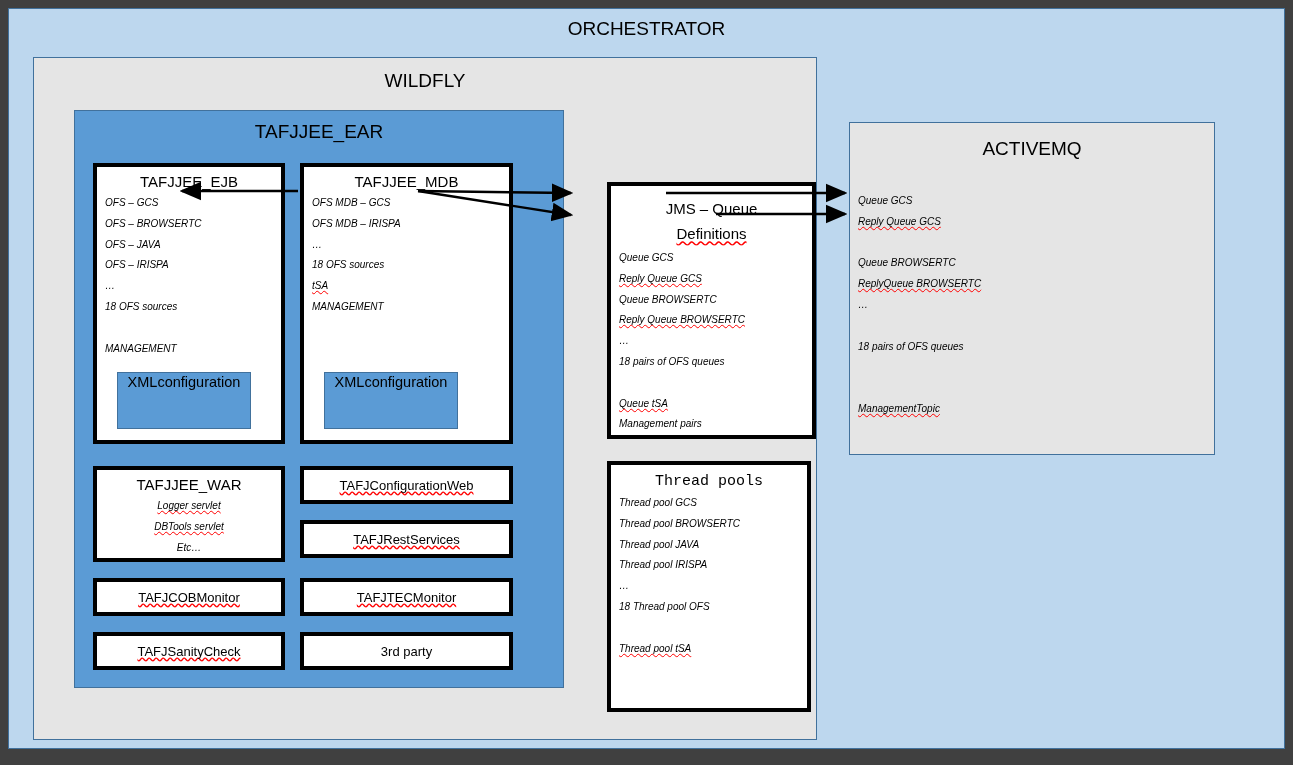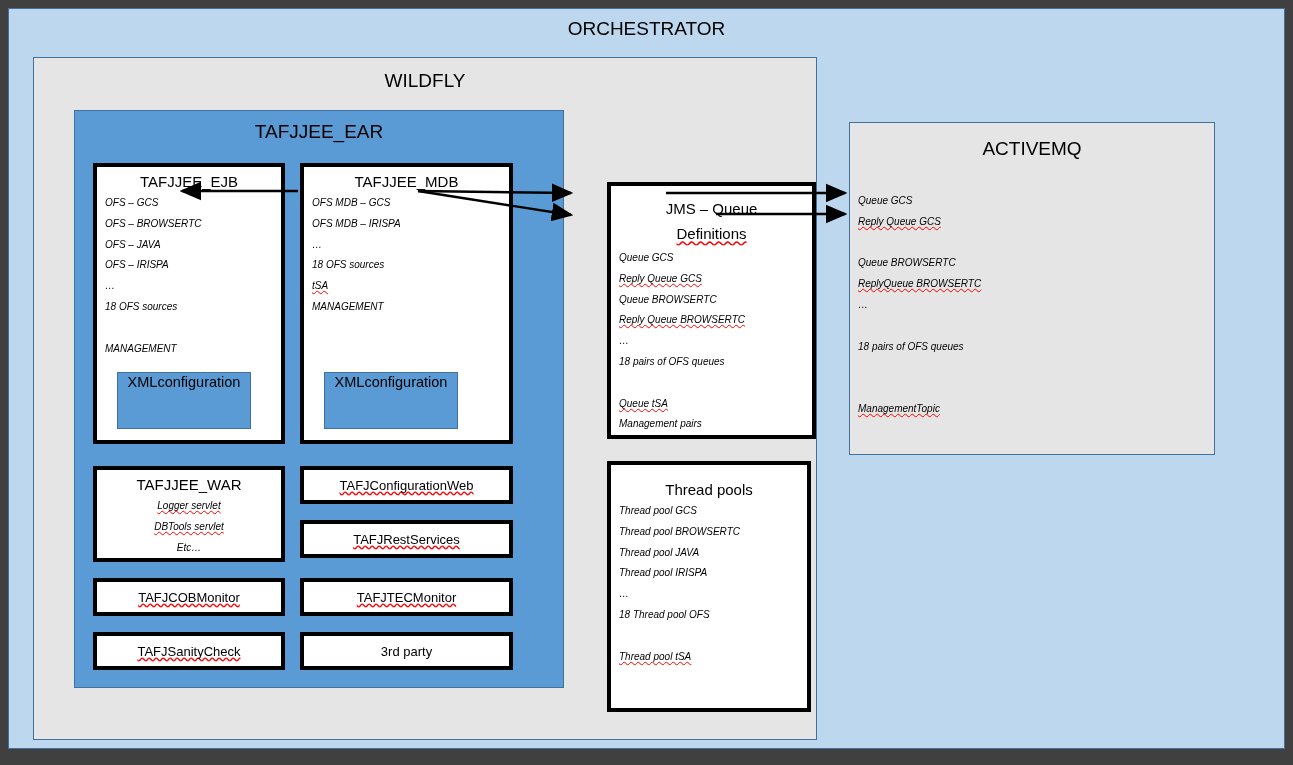--- a/index.html
+++ b/index.html
@@ -95,21 +95,21 @@
     display: flex; align-items: center; justify-content: center;
     font-size: 13px; color: #000;
   }
 
   
   .jms { left: 573px; top: 124px; width: 209px; height: 257px; }
   .jms .panel-title { line-height: 22px; padding-top: 12px; }
 
   
   .pools { left: 573px; top: 403px; width: 204px; height: 251px; }
-  .pools .panel-title { padding-top: 16px; }
+  .pools .panel-title { padding-top: 8px; font-family: Liberation Mono, monospace; }
 
   
   .activemq {
     left: 840px; top: 113px; width: 366px; height: 333px;
     background: #e5e5e5;
     border: 1px solid #41719c;
   }
   .activemq > .title {
     position: absolute; left: 0; top: 15px; width: 100%;
     text-align: center; font-size: 19px; color: #000;

